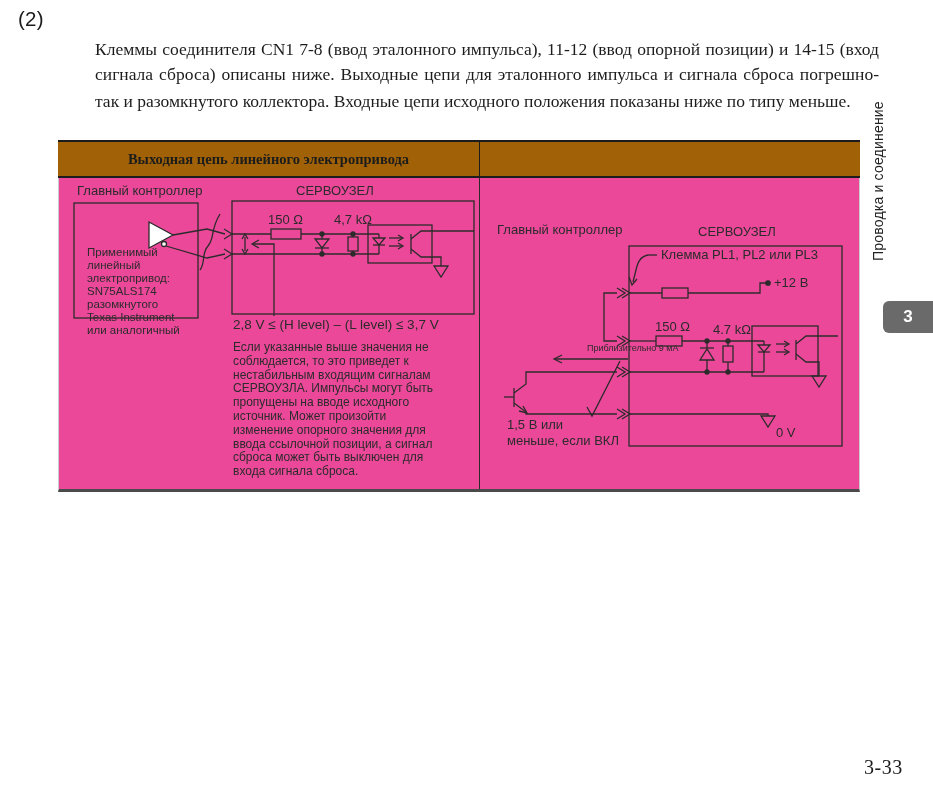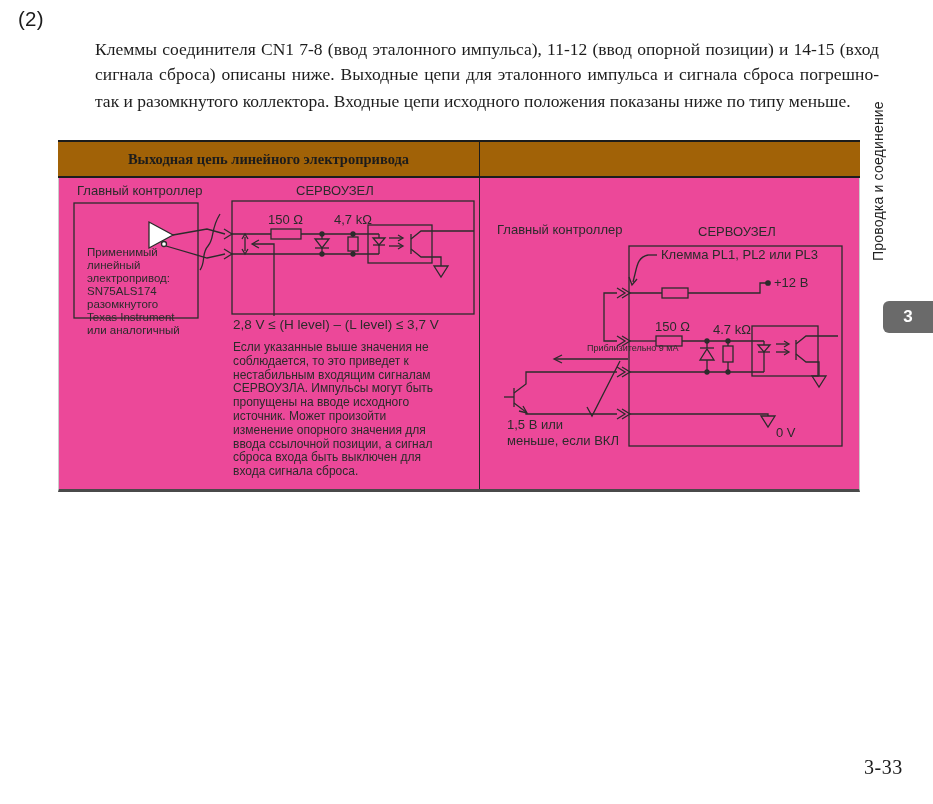--- a/index.html
+++ b/index.html
@@ -142,21 +142,21 @@
         <div class="formula">2,8 V ≤ (H level) – (L level) ≤ 3,7 V</div>
         <div class="note-block">
           <div>Если указанные выше значения не</div>
           <div>соблюдается, то это приведет к</div>
           <div>нестабильным входящим сигналам</div>
           <div>СЕРВОУЗЛА. Импульсы могут быть</div>
           <div>пропущены на вводе исходного</div>
           <div>источник. Может произойти</div>
           <div>изменение опорного значения для</div>
           <div>ввода ссылочной позиции, а сигнал</div>
-          <div>сброса входа быть выключен для</div>
+          <div>сброса может быть выключен для</div>
           <div>входа сигнала сброса.</div>
         </div>
       </div>
 
       <div class="cell cell-right">
         <svg width="379" height="314" viewBox="0 0 379 314">
           <g stroke="#2b2b2b" fill="none" stroke-width="1.3">
             <rect x="149" y="68" width="213" height="200"></rect>
 
             <path d="M168 77 L177 77"></path>

